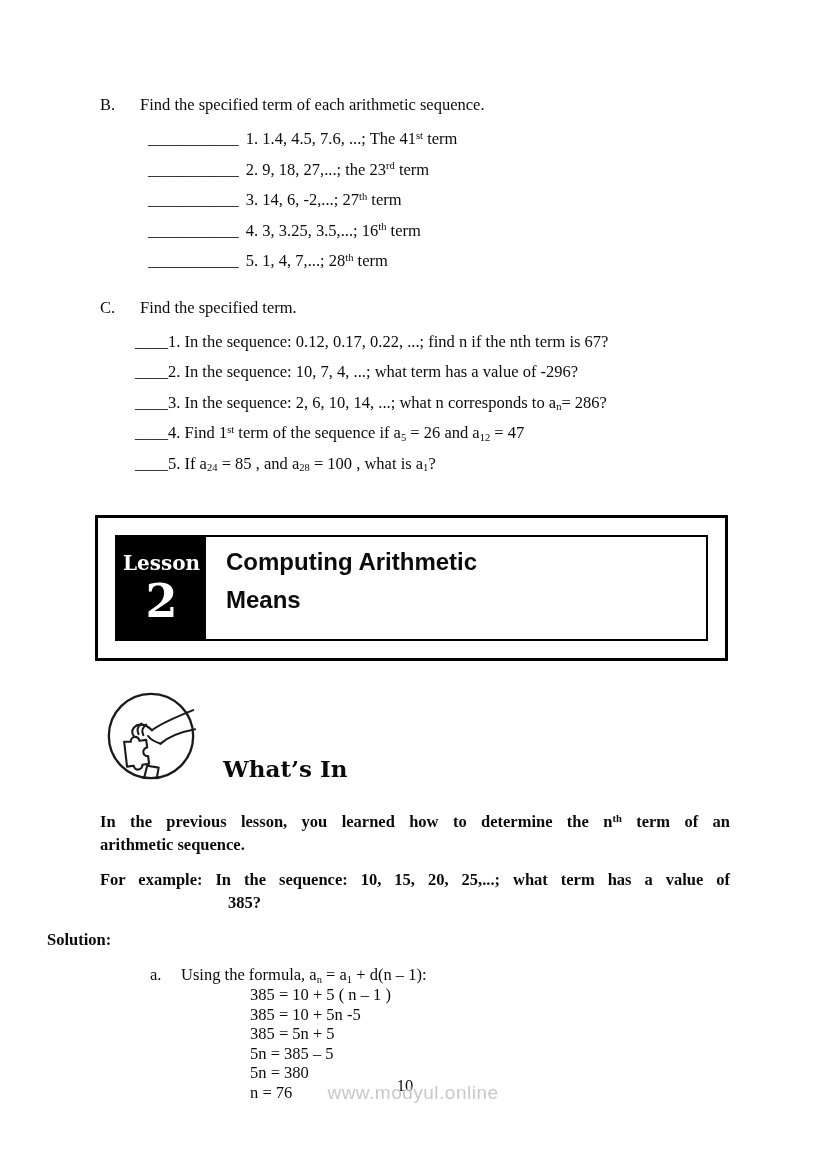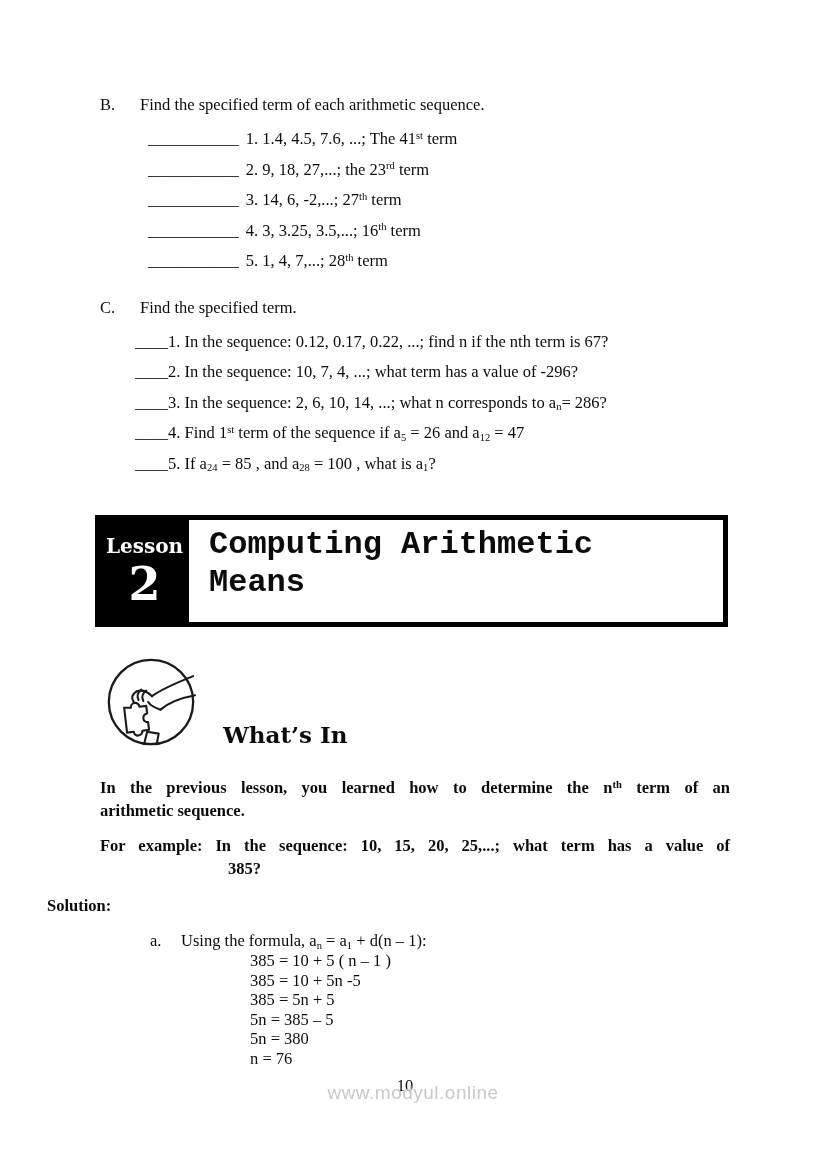--- a/index.html
+++ b/index.html
@@ -27,36 +27,36 @@
   .item { line-height: 30.5px; white-space: nowrap; }
   .blank { letter-spacing: 0; }
   .blank-b { margin-right: 7px; }
 
   .sec-b { padding-top: 95px; }
   .sec-c { margin-top: 21px; }
 
   .banner {
     margin: 36px 98px 0 95px;
     border: 3px solid #000;
-    padding: 0;
+    padding: 17px;
     background: #fff;
   }
   .banner-inner { border: 2px solid #000; display: flex; height: 106px; }
   .lesson-box {
     width: 89px; flex: 0 0 89px;
     background: #000; color: #fff;
     display: flex; flex-direction: column; align-items: center; justify-content: center;
     font-family: "DejaVu Serif", serif; font-weight: bold;
   }
   .lesson-word { font-size: 20px; line-height: 26px; }
   .lesson-num { font-size: 46px; line-height: 50px; }
   .banner-title {
-    font-family: Liberation Mono, monospace;
+    font-family: Liberation Sans, sans-serif;
     font-weight: bold;
-    font-size: 32px;
+    font-size: 24px;
     line-height: 38px;
     padding: 6px 0 0 20px;
   }
 
   .whatsin-row { margin: 29px 0 0 105px; display: flex; align-items: flex-end; }
   .icon-wrap { width: 92px; height: 92px; flex: 0 0 92px; }
   .whatsin-title {
     font-family: "DejaVu Serif", serif;
     font-weight: bold;
     font-size: 23px;

